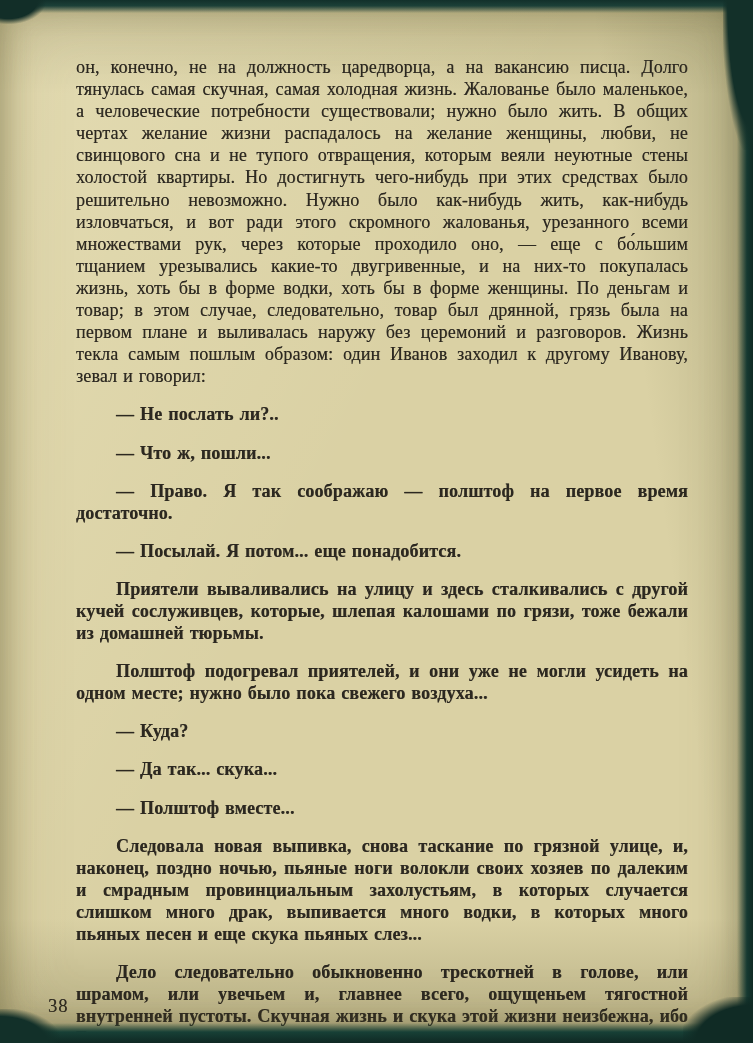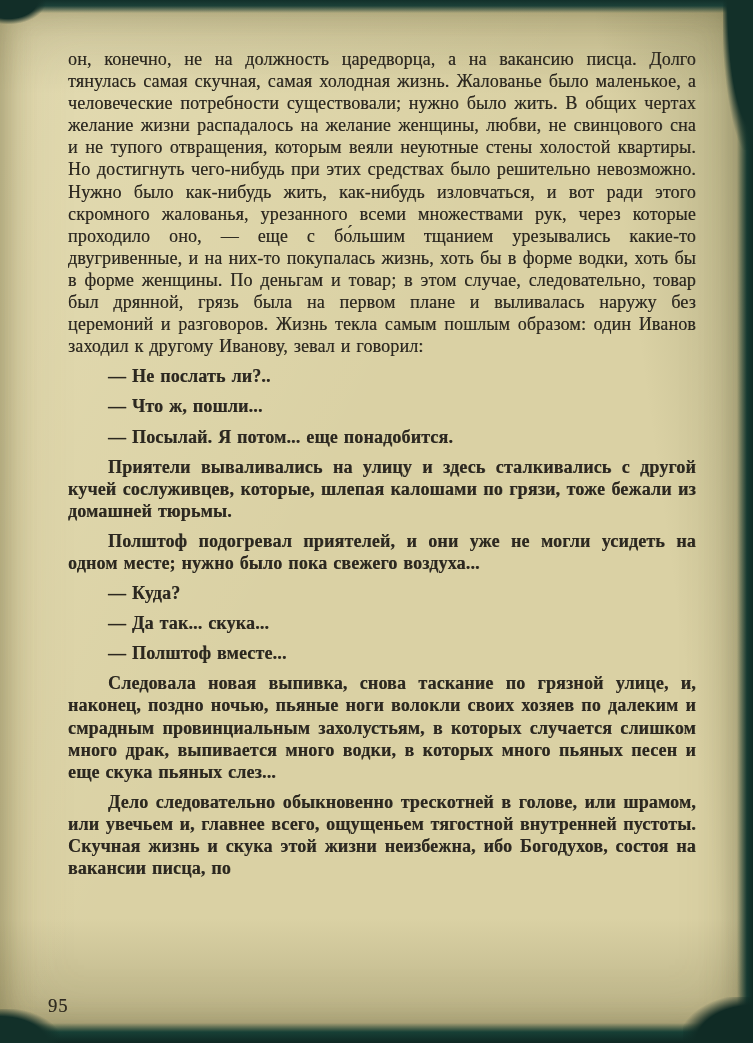--- a/index.html
+++ b/index.html
@@ -70,21 +70,21 @@
     width: 644px;
     color: #2c2820;
     font-size: 18px;
     line-height: 22.1px;
     text-align: justify;
     letter-spacing: 0.15px;
     word-spacing: 1.2px;
     text-shadow: 0.35px 0.25px 0 rgba(44,40,32,0.55);
     hyphens: auto;
   }
-  .para { margin: 8px; text-indent: 0; }
+  .para { margin: 16px; text-indent: 0; }
   .para.indent { text-indent: 40px; font-weight: bold; }
 
   .page-number {
     position: absolute;
     z-index: 2;
     left: 48px;
     top: 996px;
     color: #2c2820;
     font-size: 18.5px;
     letter-spacing: 1px;
@@ -93,31 +93,32 @@
 </style>
 </head>
 <body>
 
 <div class="scan">
 
   <div class="text-block">
       <p class="para">он, конечно, не на должность царедворца, а на вакансию писца. Долго тянулась самая скучная, самая холодная жизнь. Жалованье было маленькое, а человеческие потребности существовали; нужно было жить. В общих чертах желание жизни распадалось на желание женщины, любви, не свинцового сна и не тупого отвращения, которым веяли неуютные стены холостой квартиры. Но достигнуть чего-нибудь при этих средствах было решительно невозможно. Нужно было как-нибудь жить, как-нибудь изловчаться, и вот ради этого скромного жалованья, урезанного всеми множествами рук, через которые проходило оно, — еще с бо́льшим тщанием урезывались какие-то двугривенные, и на них-то покупалась жизнь, хоть бы в форме водки, хоть бы в форме женщины. По деньгам и товар; в этом случае, следовательно, товар был дрянной, грязь была на первом плане и выливалась наружу без церемоний и разговоров. Жизнь текла самым пошлым образом: один Иванов заходил к другому Иванову, зевал и говорил:</p>
       <p class="para indent">— Не послать ли?..</p>
       <p class="para indent">— Что ж, пошли...</p>
+      <p class="para indent">— Право. Я так соображаю — полштоф на первое время достаточно.</p>
       <p class="para indent">— Посылай. Я потом... еще понадобится.</p>
       <p class="para indent">Приятели вываливались на улицу и здесь сталкивались с другой кучей сослуживцев, которые, шлепая калошами по грязи, тоже бежали из домашней тюрьмы.</p>
       <p class="para indent">Полштоф подогревал приятелей, и они уже не могли усидеть на одном месте; нужно было пока свежего воздуха...</p>
       <p class="para indent">— Куда?</p>
       <p class="para indent">— Да так... скука...</p>
       <p class="para indent">— Полштоф вместе...</p>
       <p class="para indent">Следовала новая выпивка, снова таскание по грязной улице, и, наконец, поздно ночью, пьяные ноги волокли своих хозяев по далеким и смрадным провинциальным захолустьям, в которых случается слишком много драк, выпивается много водки, в которых много пьяных песен и еще скука пьяных слез...</p>
       <p class="para indent">Дело следовательно обыкновенно трескотней в голове, или шрамом, или увечьем и, главнее всего, ощущеньем тягостной внутренней пустоты. Скучная жизнь и скука этой жизни неизбежна, ибо Богодухов, состоя на вакансии писца, по</p>
     </div>
 
-  <div class="page-number">95</div>
+  <div class="page-number">38</div>
 
   <div class="vignette"></div>
 
   <div class="edge edge-top"></div>
   <div class="edge edge-top-left-blob"></div>
   <div class="edge edge-right"></div>
   <div class="edge edge-right-top"></div>
   <div class="edge edge-bottom"></div>
   <div class="edge edge-bottom-left"></div>
   <div class="edge edge-bottom-right"></div>

